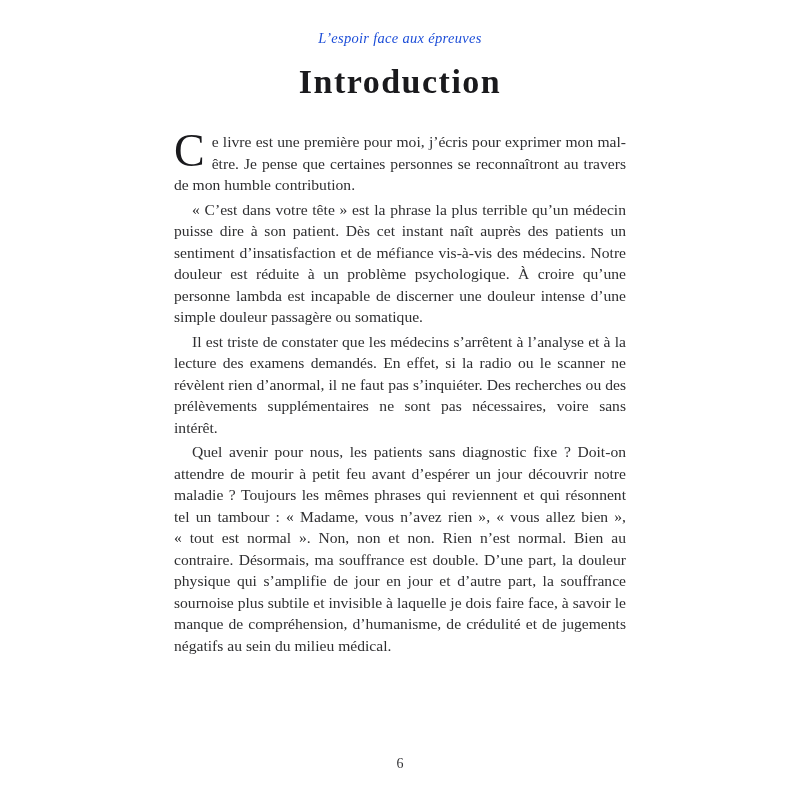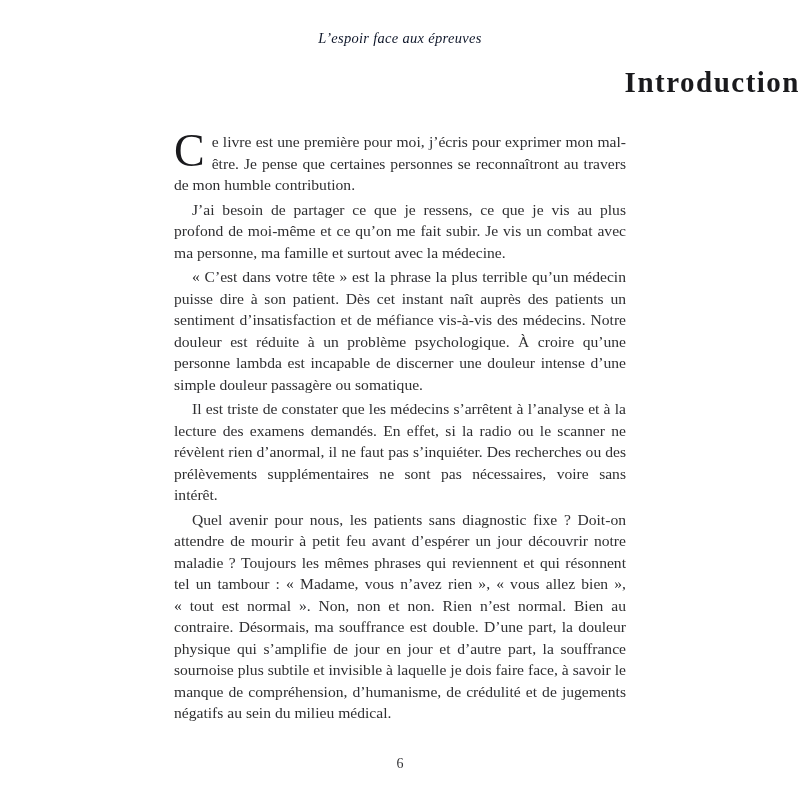--- a/index.html
+++ b/index.html
@@ -11,26 +11,26 @@
     font-family: "Liberation Serif", "DejaVu Serif", serif;
     color: #2f2f31;
     overflow: hidden;
   }
   .running-header {
     padding-top: 30px;
     text-align: center;
     font-style: italic;
     font-size: 14.5px;
     letter-spacing: 0.3px;
-    color: #0f172a;
+    color: #1d4ed8;
   }
   .chapter-title {
     margin: 16px 0 17px 0;
-    text-align: right;
-    font-size: 29px;
+    text-align: center;
+    font-size: 34px;
     line-height: 38px;
     font-weight: 700;
     letter-spacing: 1.5px;
     color: #1a1a1d;
   }
   .body-text {
     margin: 30px auto 0 auto;
     width: 452px;
     text-align: justify;
     font-size: 15.6px;
@@ -62,21 +62,20 @@
 <div class="page">
 
   <div class="running-header">L’espoir face aux épreuves</div>
 
   <h1 class="chapter-title">Introduction</h1>
 
   <div class="body-text">
 
     <p class="para"><span class="dropcap">C</span><span>e livre est une première pour moi, j’écris pour exprimer mon mal-être. Je pense que certaines personnes se reconnaîtront au travers de mon humble contribution.</span></p>
 
-    <p class="para indent">J’ai besoin de partager ce que je ressens, ce que je vis au plus profond de moi-même et ce qu’on me fait subir. Je vis un combat avec ma personne, ma famille et surtout avec la médecine.</p>
 
     <p class="para indent">«&nbsp;C’est dans votre tête&nbsp;» est la phrase la plus terrible qu’un médecin puisse dire à son patient. Dès cet instant naît auprès des patients un sentiment d’insatisfaction et de méfiance vis-à-vis des médecins. Notre douleur est réduite à un problème psychologique. À croire qu’une personne lambda est incapable de discerner une douleur intense d’une simple douleur passagère ou somatique.</p>
 
 
     <p class="para indent">Il est triste de constater que les médecins s’arrêtent à l’analyse et à la lecture des examens demandés. En effet, si la radio ou le scanner ne révèlent rien d’anormal, il ne faut pas s’inquiéter. Des recherches ou des prélèvements supplémentaires ne sont pas nécessaires, voire sans intérêt.</p>
 
     <p class="para indent">Quel avenir pour nous, les patients sans diagnostic fixe&nbsp;? Doit-on attendre de mourir à petit feu avant d’espérer un jour découvrir notre maladie&nbsp;? Toujours les mêmes phrases qui reviennent et qui résonnent tel un tambour&nbsp;: «&nbsp;Madame, vous n’avez rien&nbsp;», «&nbsp;vous allez bien&nbsp;», «&nbsp;tout est normal&nbsp;». Non, non et non. Rien n’est normal. Bien au contraire. Désormais, ma souffrance est double. D’une part, la douleur physique qui s’amplifie de jour en jour et d’autre part, la souffrance sournoise plus subtile et invisible à laquelle je dois faire face, à savoir le manque de compréhension, d’humanisme, de crédulité et de jugements négatifs au sein du milieu médical.</p>
 
   </div>
 

